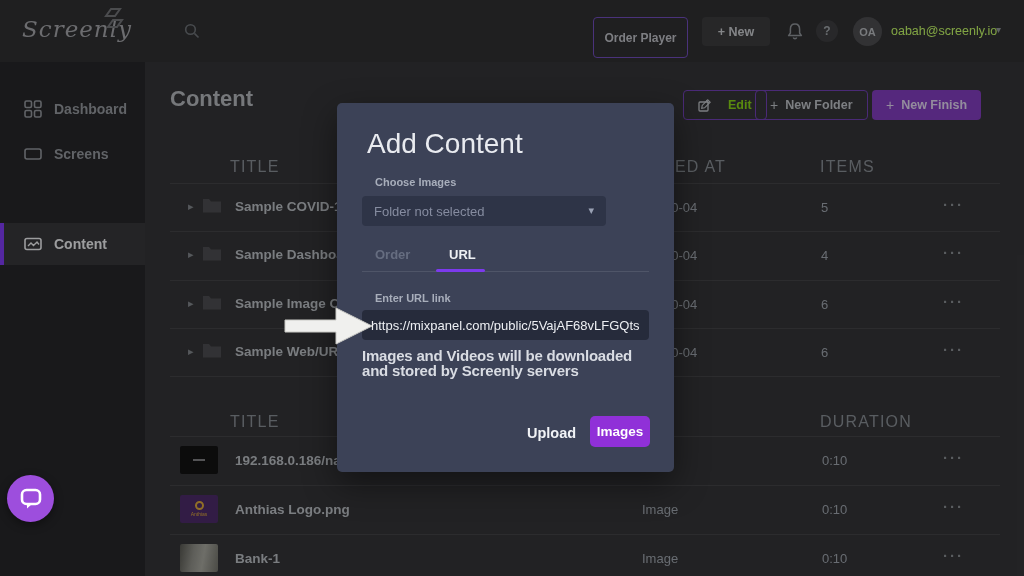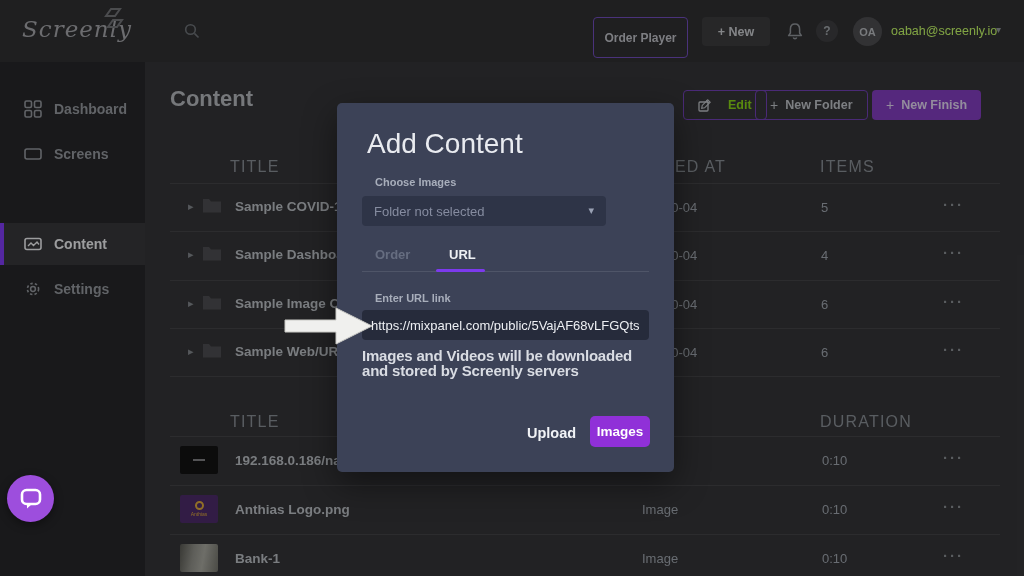--- a/index.html
+++ b/index.html
@@ -154,27 +154,20 @@
       </svg>
       <span>Dashboard</span>
     </div>
     <div class="nav-item active" style="top:161px">
       <svg width="18" height="18" viewBox="0 0 18 18">
         <rect x="1" y="3.5" width="16" height="11" rx="2" fill="none" stroke="currentColor" stroke-width="1.6"></rect>
         <path d="M4 11 l3-3 2.5 2.5 L13 7 l2 2.5" fill="none" stroke="currentColor" stroke-width="1.4"></path>
       </svg>
       <span>Content</span>
     </div>
-    <div class="nav-item" style="top:206px">
-      <svg width="18" height="18" viewBox="0 0 18 18">
-        <circle cx="9" cy="9" r="5.6" fill="none" stroke="currentColor" stroke-width="1.6" stroke-dasharray="2.4 2.2"></circle>
-        <circle cx="9" cy="9" r="2.4" fill="none" stroke="currentColor" stroke-width="1.5"></circle>
-      </svg>
-      <span>Settings</span>
-    </div>
 
   </nav>
 
   <main id="main" class="abs">
     <h1 class="abs page-title">Content</h1>
 
     <button class="abs btn-edit">
       <svg width="13" height="13" viewBox="0 0 13 13">
         <rect x="1" y="3" width="9" height="9" rx="1" fill="none" stroke="#b9bcc1" stroke-width="1.3"></rect>
         <path d="M8.2 1.2 l3.4 3.4 M9.8 0.8 l2.4 2.4 -5.6 5.6 -2.9 0.5 0.5 -2.9 z" fill="none" stroke="#b9bcc1" stroke-width="1.1"></path>

